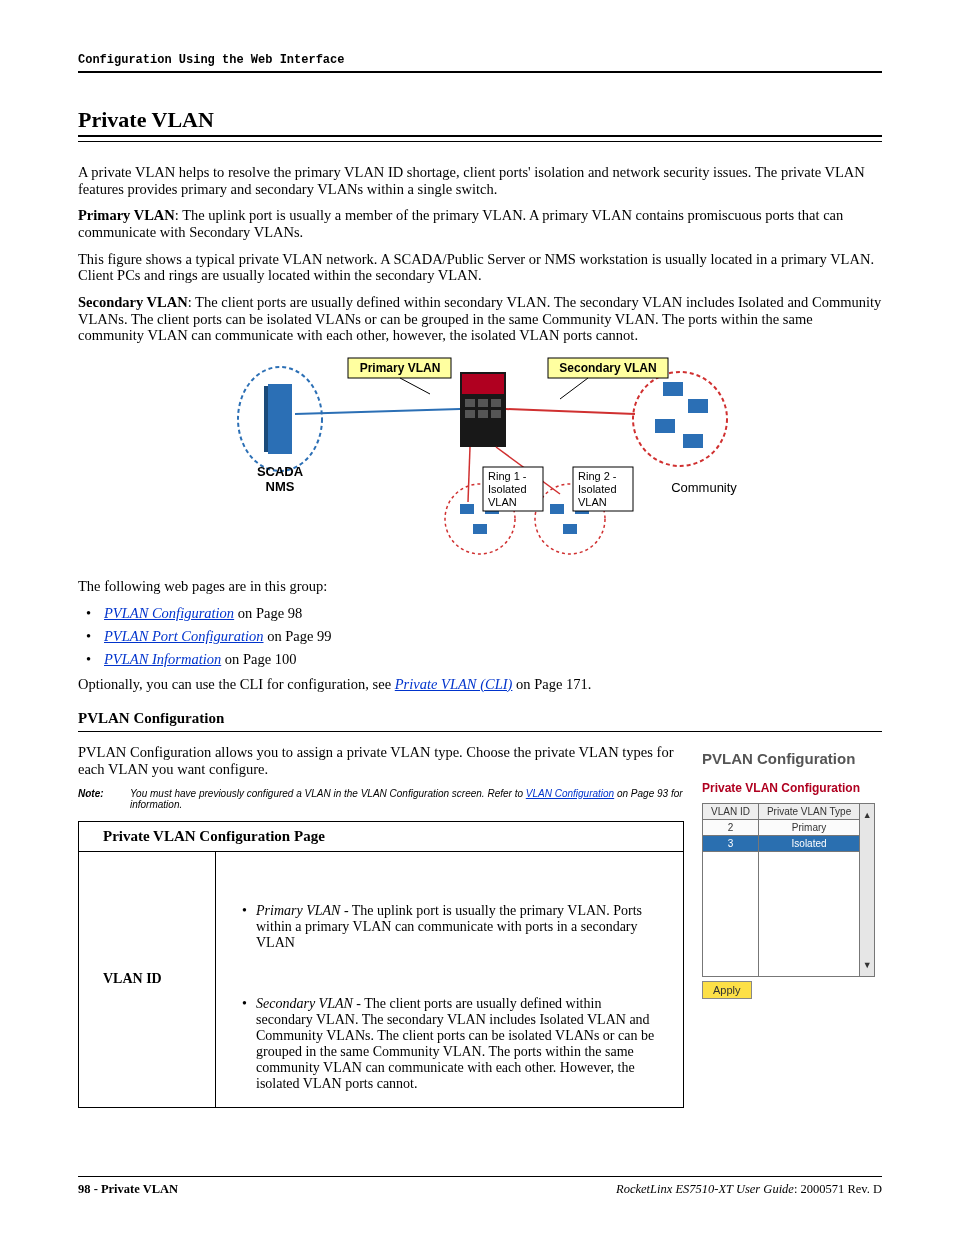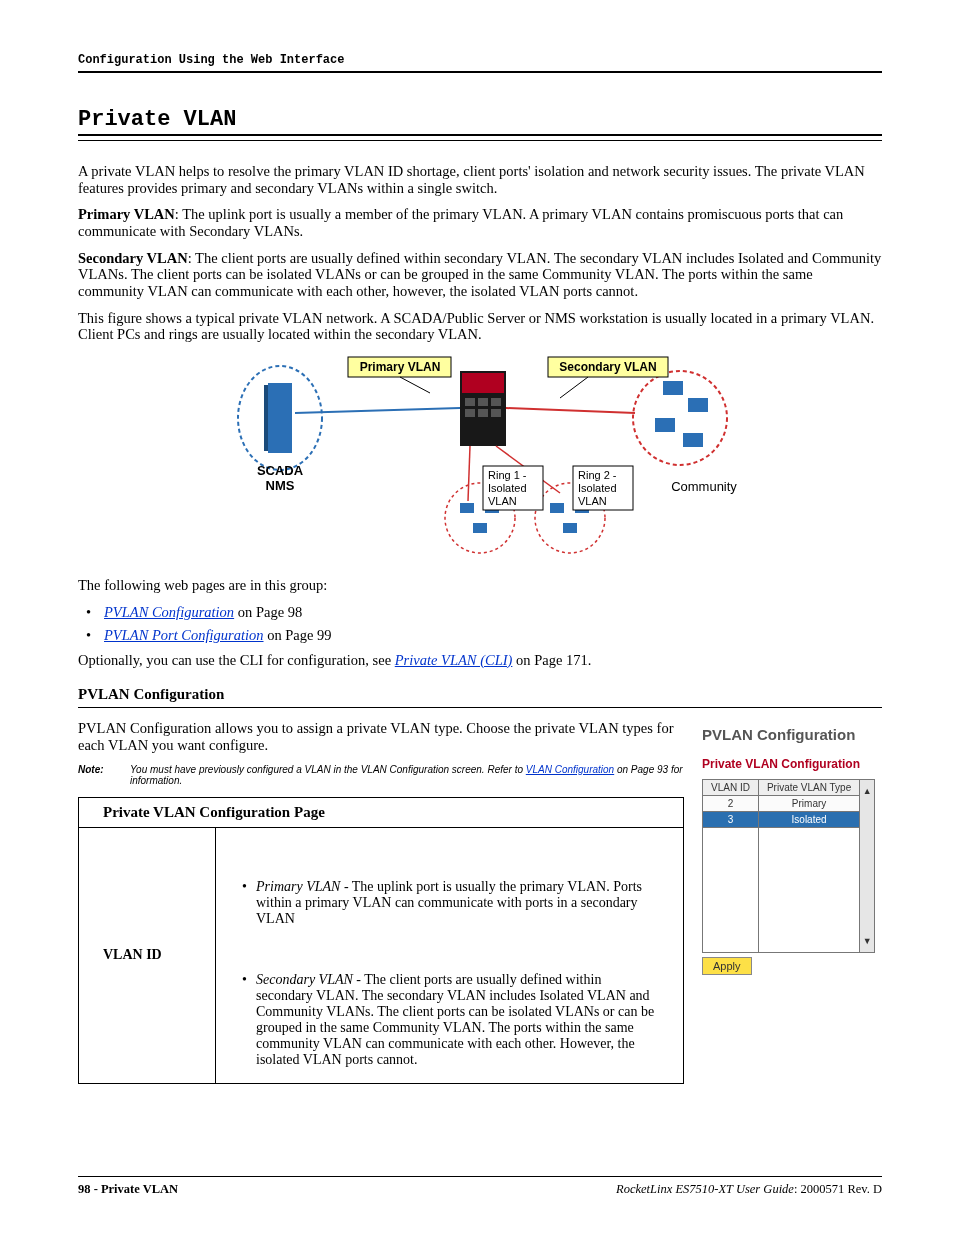--- a/index.html
+++ b/index.html
@@ -21,21 +21,21 @@
     font-family: Liberation Mono, monospace;
     font-weight: bold;
     font-size: 12px;
   }
   .top-rule {
     border: none;
     border-top: 2px solid #000;
     margin: 4px 0 34px 0;
   }
   .section-title {
-    font-family: Liberation Mono, monospace;
+    font-family: Liberation Serif, serif;
     font-weight: bold;
     font-size: 22px;
     margin: 0 0 2px 0;
   }
   .section-rule {
     height: 4px;
     border-top: 2px solid #000;
     border-bottom: 1px solid #000;
     margin-bottom: 22px;
   }
@@ -243,25 +243,25 @@
 
   <div class="section-title">Private VLAN</div>
   <div class="section-rule"></div>
 
   <p>A private VLAN helps to resolve the primary VLAN ID shortage, client ports' isolation and network security issues. The private VLAN features provides primary and secondary VLANs within a single switch.</p>
 
   <p>
     <span class="b">Primary VLAN</span><span>: The uplink port is usually a member of the primary VLAN. A primary VLAN contains promiscuous ports that can communicate with Secondary VLANs.</span>
   </p>
 
+  <p>This figure shows a typical private VLAN network. A SCADA/Public Server or NMS workstation is usually located in a primary VLAN. Client PCs and rings are usually located within the secondary VLAN.</p>
+
   <p>
     <span class="b">Secondary VLAN</span><span>: The client ports are usually defined within secondary VLAN. The secondary VLAN includes Isolated and Community VLANs. The client ports can be isolated VLANs or can be grouped in the same Community VLAN. The ports within the same community VLAN can communicate with each other, however, the isolated VLAN ports cannot.</span>
   </p>
-
-  <p>This figure shows a typical private VLAN network. A SCADA/Public Server or NMS workstation is usually located in a primary VLAN. Client PCs and rings are usually located within the secondary VLAN.</p>
 
   <div class="diagram-wrap">
     <svg class="diagram" viewBox="0 0 560 210" width="560" height="210">
 
       <g>
 
         <ellipse cx="80" cy="65" rx="42" ry="52" fill="none" stroke="#2b6fb5" stroke-width="2" stroke-dasharray="4 3"></ellipse>
 
         <rect x="68" y="30" width="24" height="70" fill="#2b6fb5"></rect>
         <rect x="64" y="32" width="4" height="66" fill="#1a4a7a"></rect>
@@ -336,20 +336,23 @@
   </div>
 
   <p>The following web pages are in this group:</p>
 
   <ul class="nav-links">
     <li>
       <a class="link">PVLAN Configuration</a><span> on Page 98</span>
     </li>
     <li>
       <a class="link">PVLAN Port Configuration</a><span> on Page 99</span>
+    </li>
+    <li>
+      <a class="link">PVLAN Information</a><span> on Page 100</span>
     </li>
   </ul>
 
   <p>
     <span>Optionally, you can use the CLI for configuration, see </span><a class="link">Private VLAN (CLI)</a><span> on Page 171.</span>
   </p>
 
   <div class="subsection-title">PVLAN Configuration</div>
   <hr class="sub-rule">
 

